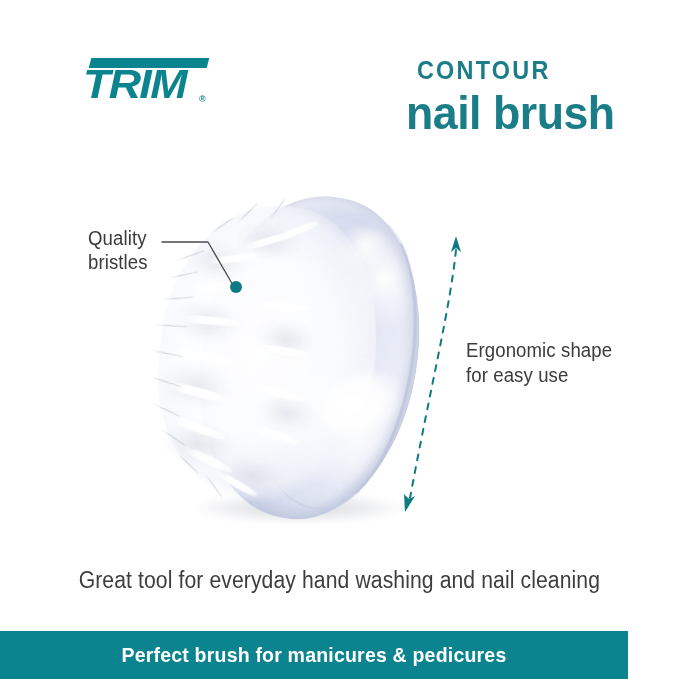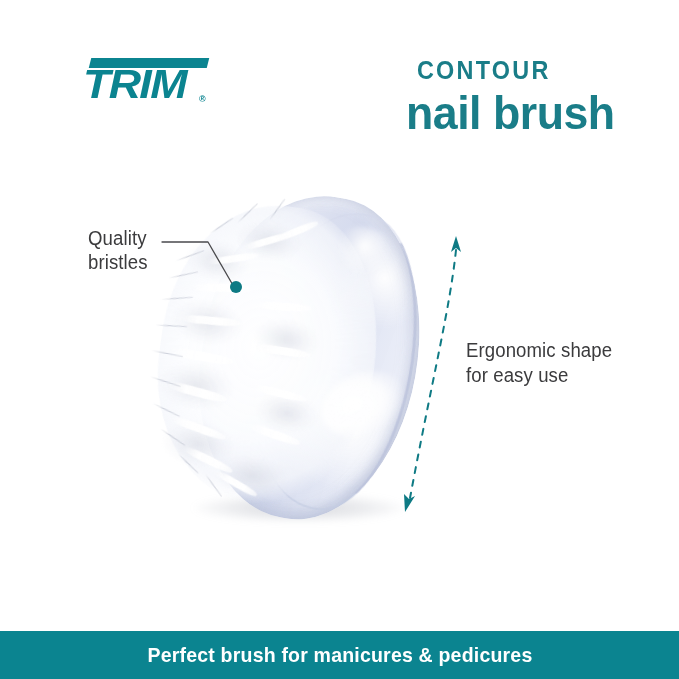--- a/index.html
+++ b/index.html
@@ -276,21 +276,21 @@
   #bottom-caption span {
     display: inline-block;
     transform: scaleX(0.92);
   }
 
   
   #bottom-banner {
     position: absolute;
     left: 0;
     top: 631px;
-    width: 679px;
+    width: 628px;
     height: 48px;
     background: #0b8490;
     display: flex;
     align-items: center;
     justify-content: center;
   }
   #bottom-banner-text {
     font-family: "Liberation Sans", sans-serif;
     font-weight: bold;
     font-size: 21px;
@@ -374,18 +374,21 @@
   <div id="callout-bristles-dot"></div>
 
   <svg id="callout-ergonomic-arrow" viewBox="0 0 110 290">
     <path d="M 76 20 C 70 78, 52 150, 30 268" fill="none" stroke="#0e7a84" stroke-width="2" stroke-dasharray="6 7" stroke-linecap="round"></path>
     <path d="M 76 6 L 81 22 L 76 18 L 71 22 Z" fill="#0e7a84"></path>
     <path d="M 25 282 L 24 264 L 29 269 L 35 266 Z" fill="#0e7a84"></path>
   </svg>
   <div id="callout-ergonomic-text">Ergonomic shape
 for easy use</div>
 
+  <div id="bottom-caption">
+    <span>Great tool for everyday hand washing and nail cleaning</span>
+  </div>
 
   <div id="bottom-banner">
     <div id="bottom-banner-text">Perfect brush for manicures &amp; pedicures</div>
   </div>
 
 </div>
 
 </body></html>

